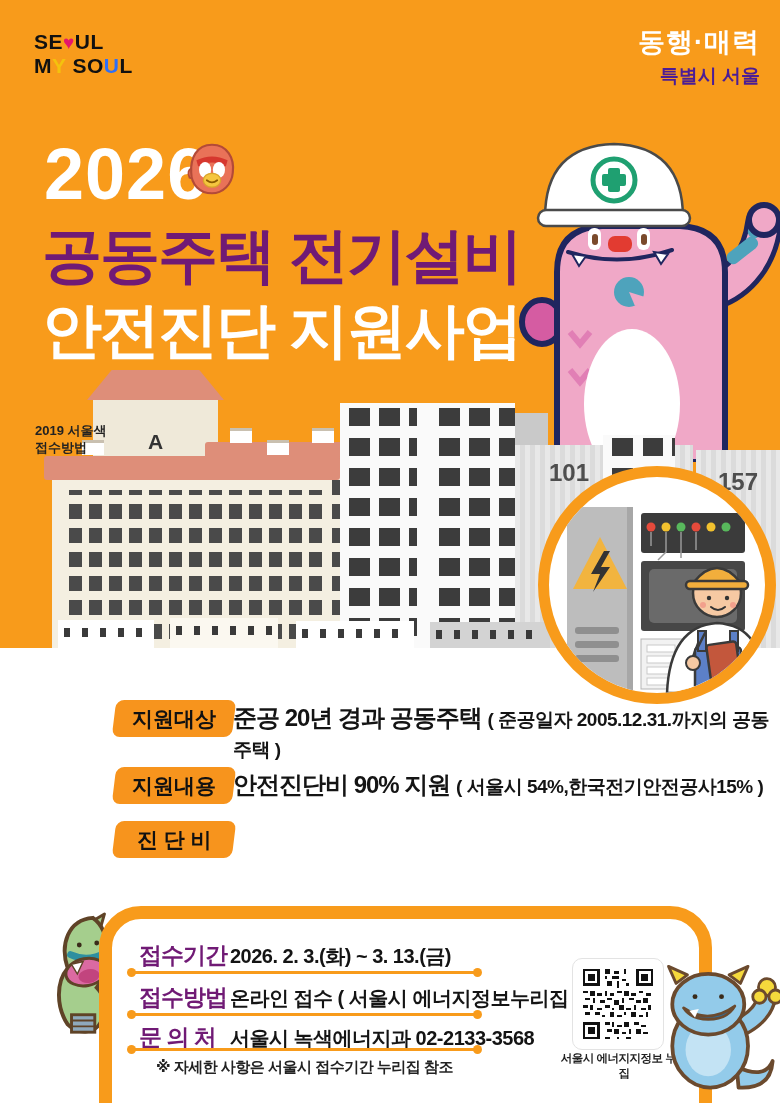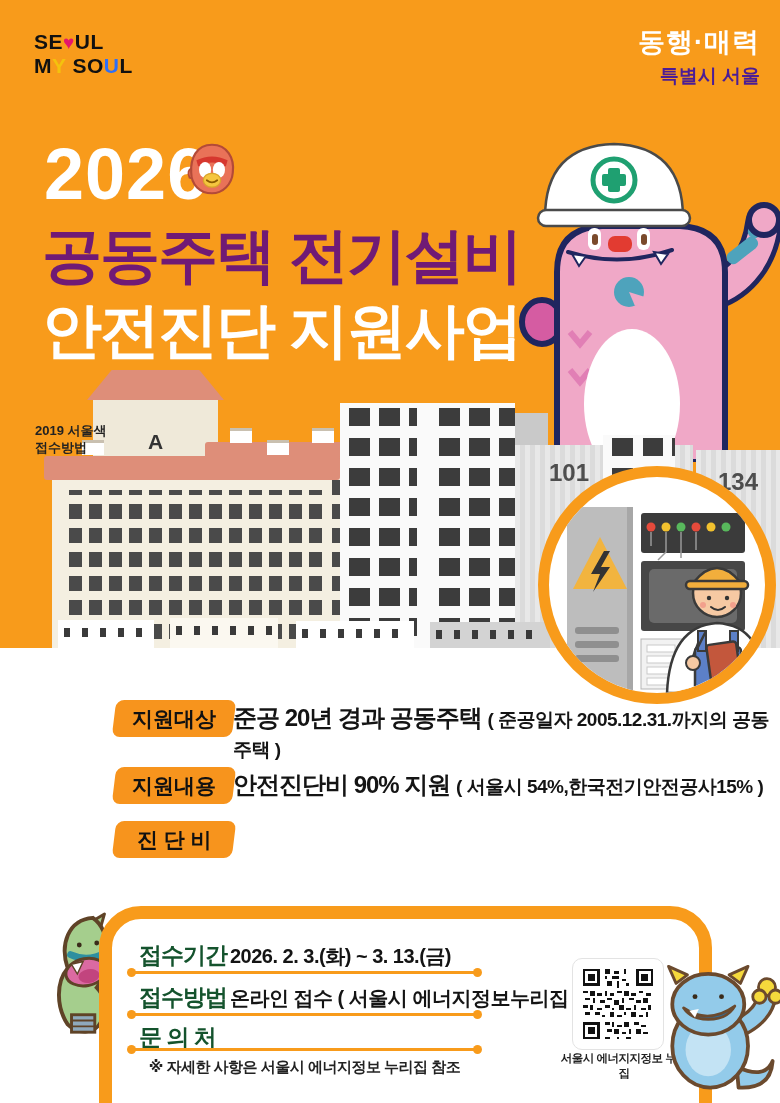--- a/index.html
+++ b/index.html
@@ -51,21 +51,21 @@
      width:120px;height:37px;display:flex;align-items:center;justify-content:center;}
   .badge span{transform:skewX(7deg);font-size:21px;font-weight:900;color:#111;}
   .info-main{z-index:2;color:#141414;font-size:24px;font-weight:900;letter-spacing:-1px;}
   .info-paren{font-size:19px;font-weight:700;letter-spacing:-.5px;}
   .info-note{z-index:2;color:#F8A33C;font-size:15px;font-weight:700;letter-spacing:-.5px;}
   .info-sub{z-index:2;color:#222;font-size:17px;font-weight:500;letter-spacing:-.5px;}
 
   
   .apply-box{left:99px;top:906px;width:613px;height:240px;background:#fff;
      border:13px solid #F89B1B;border-radius:42px;box-sizing:border-box;z-index:3;}
-  .ap-label{z-index:4;color:#14532d;font-size:23px;font-weight:900;letter-spacing:-1px;}
+  .ap-label{z-index:4;color:#701a75;font-size:23px;font-weight:900;letter-spacing:-1px;}
   .ap-value{z-index:4;color:#141414;font-size:20px;font-weight:800;letter-spacing:-.5px;}
   .divider{z-index:4;height:3px;background:#F89B1B;}
   .divider:before,.divider:after{content:"";position:absolute;top:-3px;width:9px;height:9px;border-radius:50%;background:#F89B1B;}
   .divider:before{left:-4px;}
   .divider:after{right:-4px;}
   .ap-note{z-index:4;color:#222;font-size:15px;font-weight:700;text-align:center;letter-spacing:-.5px;}
   .qr-box{left:572px;top:958px;width:90px;height:90px;background:#fff;border:1px solid #E3E3E3;
      border-radius:10px;z-index:4;display:flex;align-items:center;justify-content:center;}
   .qr-label{left:556px;top:1051px;width:136px;text-align:center;color:#222;font-size:11.5px;font-weight:700;z-index:4;letter-spacing:-.5px;}
   .green-mascot{left:44px;top:912px;z-index:2;}
@@ -159,21 +159,21 @@
 
     <div class="bldg winpat-tower" style="left:340px;width:175px;height:245px;z-index:1;"></div>
     <div class="bldg" style="left:510px;width:38px;height:235px;background:#C9C9C9;"></div>
 
     <div class="bldg graystripe" style="left:515px;width:178px;height:203px;">
       <div class="lbl" style="top:14px;left:-35px;font-size:24px;color:#4E4E4E;">101</div>
       <div class="winpat-tower" style="position:absolute;left:88px;top:-10px;width:72px;height:213px;"></div>
     </div>
 
     <div class="bldg graystripe" style="left:696px;width:84px;height:198px;">
-      <div class="lbl" style="top:18px;font-size:24px;color:#4E4E4E;">134</div>
+      <div class="lbl" style="top:18px;font-size:24px;color:#4E4E4E;">157</div>
     </div>
 
     <div class="bldg" style="left:58px;width:96px;height:28px;background:#fff;z-index:3;">
         <div class="winstrip"></div>
       </div>
     <div class="bldg" style="left:170px;width:108px;height:30px;background:#FBF8F0;z-index:3;">
         <div class="winstrip"></div>
       </div>
     <div class="bldg" style="left:296px;width:118px;height:27px;background:#fff;z-index:3;">
         <div class="winstrip"></div>
@@ -262,23 +262,24 @@
 
   <div class="abs ap-label" style="left:139px;top:940px;">접수기간</div>
   <div class="abs ap-value" style="left:230px;top:943px;">2026. 2. 3.(화) ~ 3. 13.(금)</div>
   <div class="abs divider" style="left:131px;top:971px;width:347px;"></div>
 
   <div class="abs ap-label" style="left:139px;top:982px;">접수방법</div>
   <div class="abs ap-value" style="left:230px;top:985px;">온라인 접수 ( 서울시 에너지정보누리집 )</div>
   <div class="abs divider" style="left:131px;top:1013px;width:347px;"></div>
 
   <div class="abs ap-label" style="left:139px;top:1022px;">문 의 처</div>
+  <div class="abs ap-value" style="left:230px;top:1025px;">서울시 녹색에너지과 02-2133-3568</div>
   <div class="abs divider" style="left:131px;top:1048px;width:347px;"></div>
 
-  <div class="abs ap-note" style="left:131px;top:1058px;width:347px;">※ 자세한 사항은 서울시 에너지정보 누리집 참조</div>
+  <div class="abs ap-note" style="left:131px;top:1058px;width:347px;">※ 자세한 사항은 서울시 접수기간 누리집 참조</div>
 
   <div class="abs qr-box">
     <svg width="70" height="70" viewBox="0 0 29 29" shape-rendering="crispEdges">
       <rect x="0" y="0" width="7" height="7" fill="#111"></rect>
         <rect x="1" y="1" width="5" height="5" fill="#fff"></rect>
         <rect x="2" y="2" width="3" height="3" fill="#111"></rect>
       <rect x="22" y="0" width="7" height="7" fill="#111"></rect>
         <rect x="23" y="1" width="5" height="5" fill="#fff"></rect>
         <rect x="24" y="2" width="3" height="3" fill="#111"></rect>
       <rect x="0" y="22" width="7" height="7" fill="#111"></rect>

